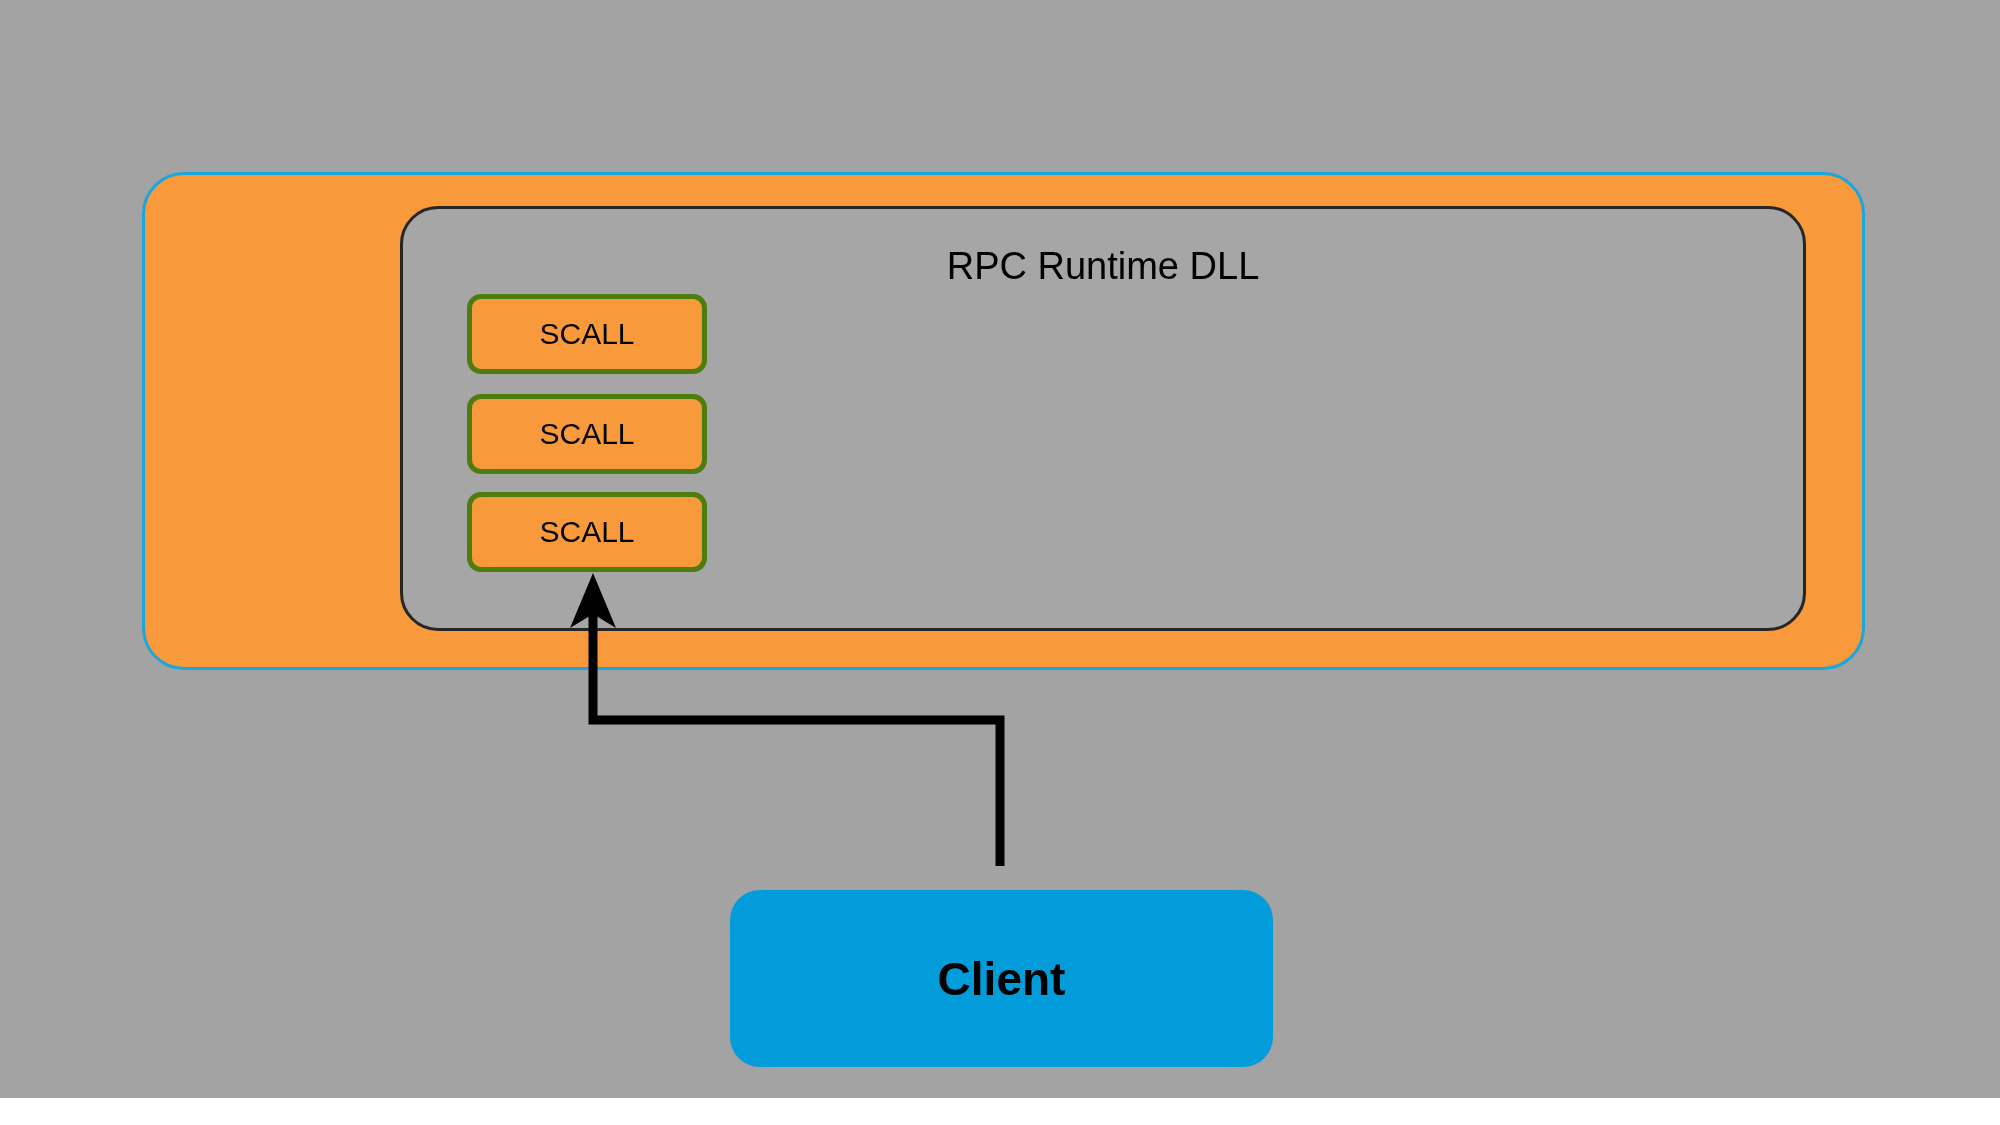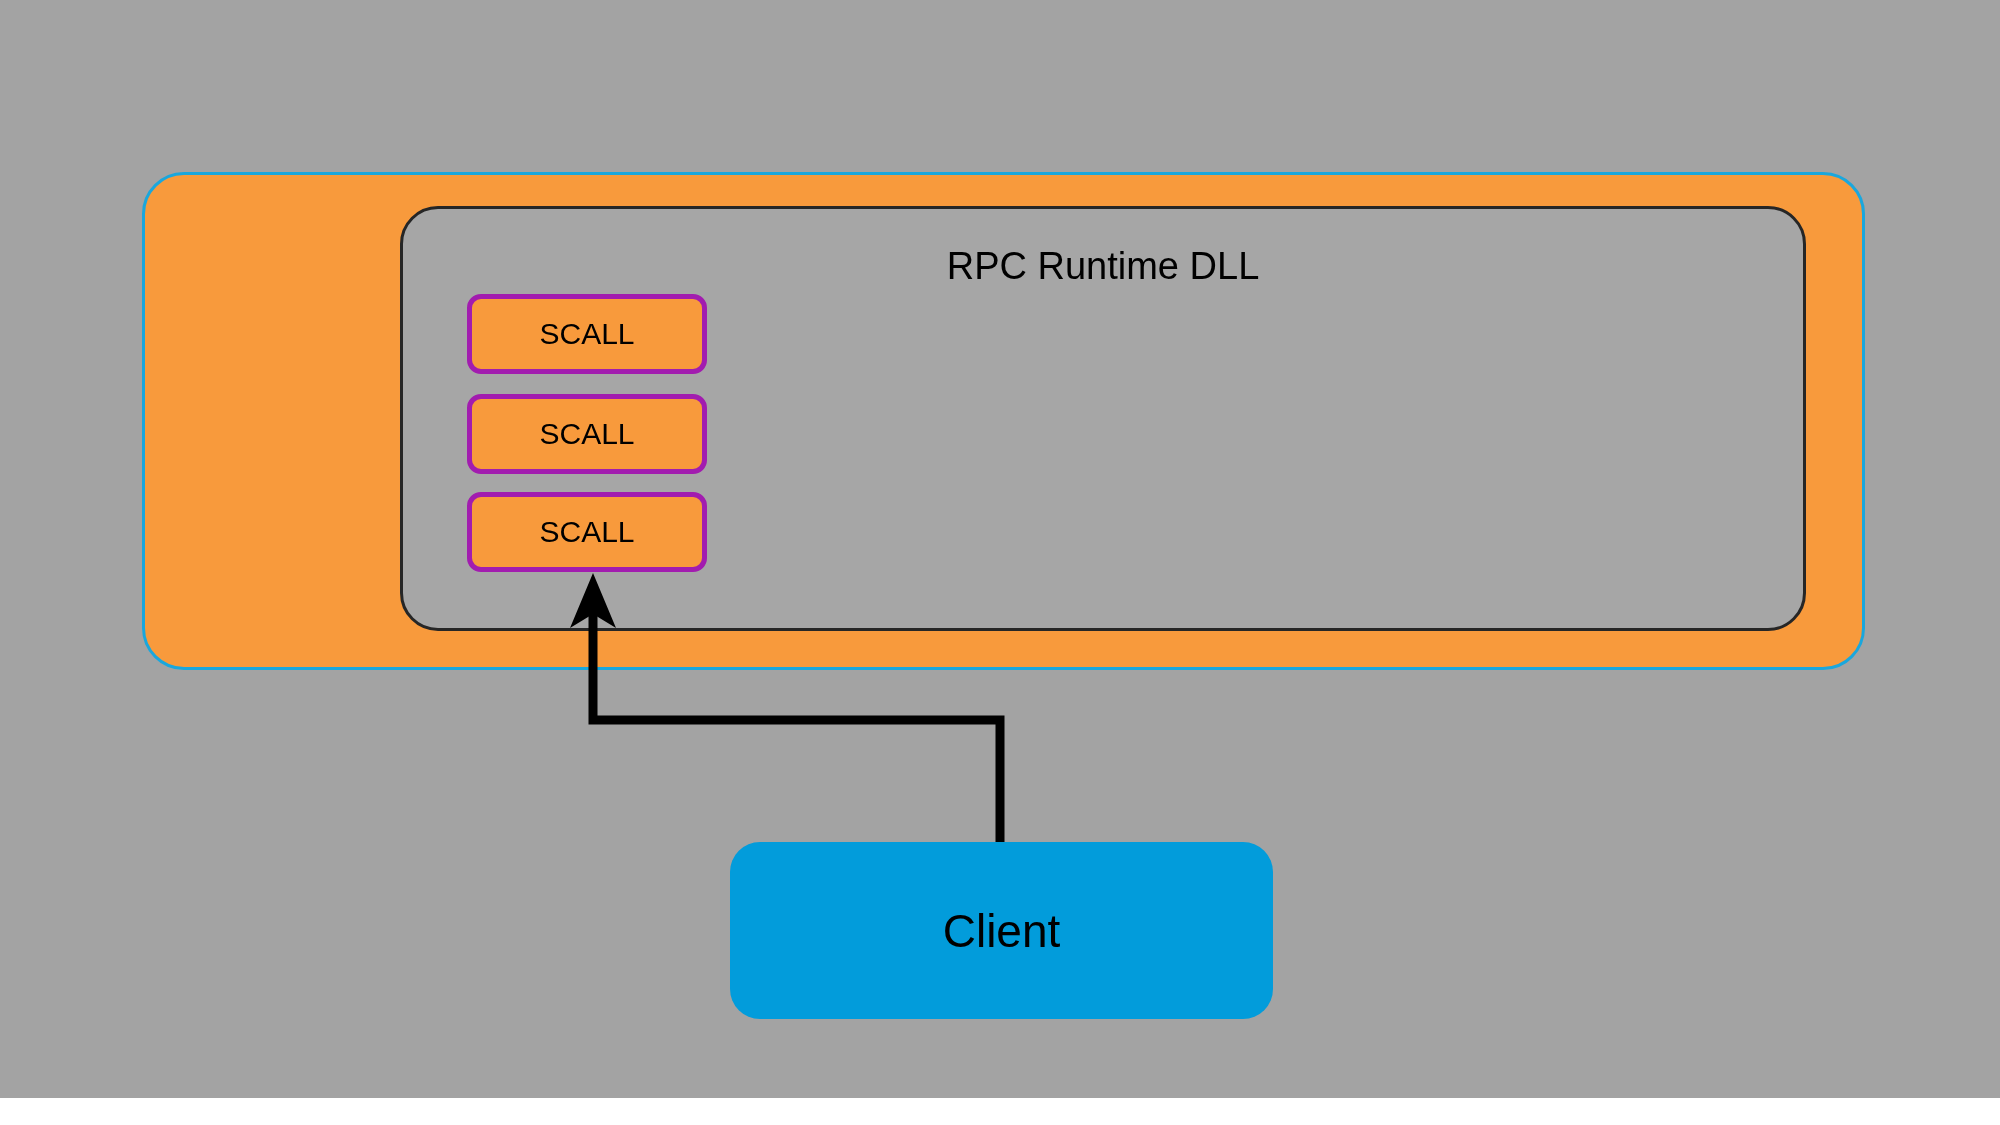--- a/index.html
+++ b/index.html
@@ -64,48 +64,49 @@
     color: #000000;
   }
 
   
   .scall {
     position: absolute;
     left: 467px;
     width: 240px;
     height: 80px;
     background: #F89A3C;
-    border: 5px solid #a21caf;
+    border: 5px solid #4d7c0f;
     border-radius: 14px;
     box-sizing: border-box;
     display: flex;
     align-items: center;
     justify-content: center;
     font-size: 30px;
     color: #000000;
   }
   .scall-0 { top: 294px; }
   .scall-1 { top: 394px; }
   .scall-2 { top: 492px; }
 
   
   .client-box {
     position: absolute;
     left: 730px;
-    top: 842px;
+    top: 890px;
     width: 543px;
     height: 177px;
     background: #029CDB;
     border-radius: 30px;
     display: flex;
     align-items: center;
     justify-content: center;
     font-size: 46px;
     color: #000000;
     box-sizing: border-box;
+    font-weight: bold;
   }
 
   
   .connector {
     position: absolute;
     left: 0;
     top: 0;
     width: 2000px;
     height: 1125px;
     pointer-events: none;

